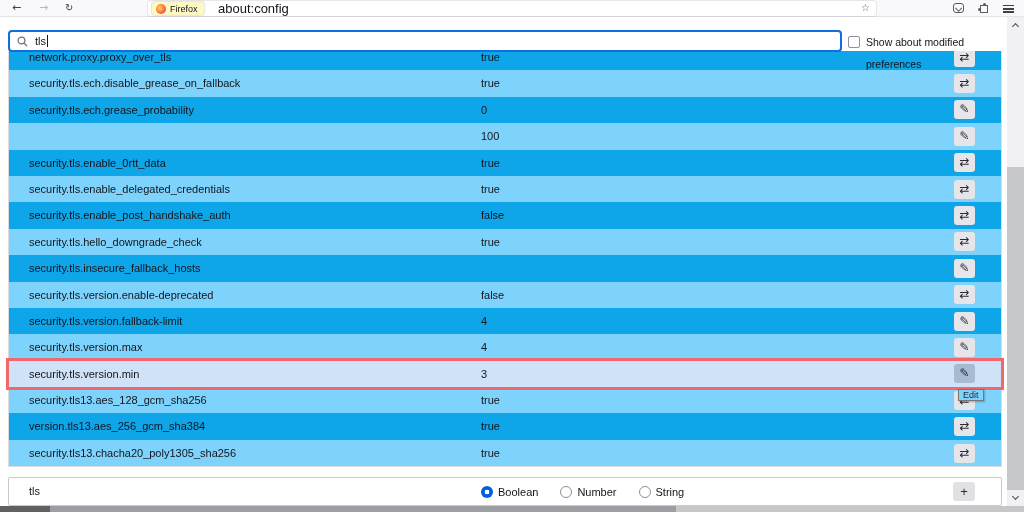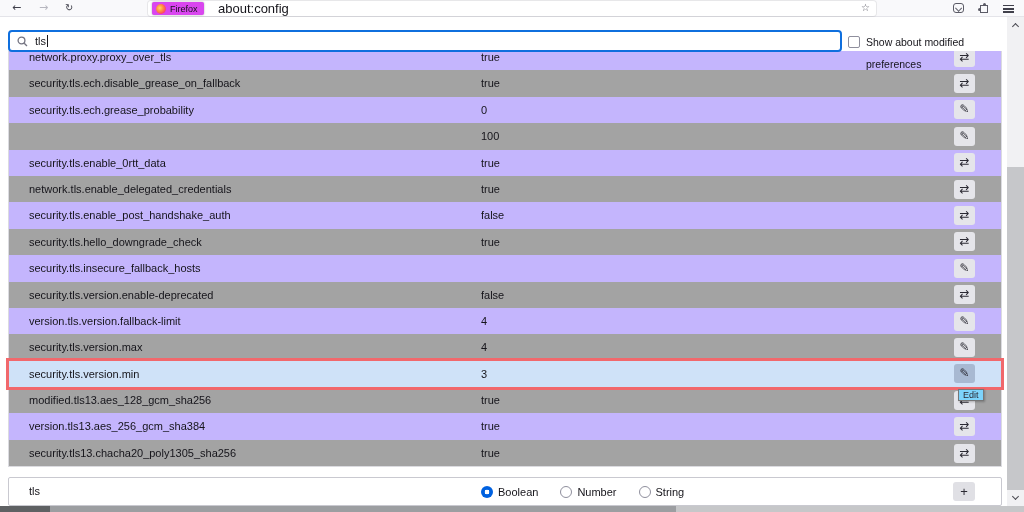--- a/index.html
+++ b/index.html
@@ -11,21 +11,21 @@
   .toolbar { position:absolute; left:0; top:0; width:1024px; height:17px;
              background:#f9f9fb; border-bottom:1px solid #e4e4e9; z-index:10; }
   .navbtn { position:absolute; top:0; height:16px; line-height:16px; font-size:11px;
             color:#40404b; font-family:"DejaVu Sans",sans-serif; cursor:default; }
   .nav-back { left:12px; }
   .nav-fwd  { left:39px; color:#b6b6bf; }
   .nav-reload { left:65px; font-size:10px; }
   .urlbar { position:absolute; left:148px; top:1px; width:728px; height:15px; background:#fff;
             border-radius:3px; box-shadow:0 0 0 1px rgba(0,0,0,0.07); }
   .chip { position:absolute; left:4px; top:1px; height:13px; padding:0 6px 0 4px;
-          background:#d946ef; border-radius:2px; box-shadow:0 0 2px rgba(0,0,0,0.35);
+          background:#fef9c3; border-radius:2px; box-shadow:0 0 2px rgba(0,0,0,0.35);
           display:flex; align-items:center; gap:4px; font-size:9px; }
   .fxlogo { width:10px; height:10px; border-radius:50%;
             background:radial-gradient(circle at 38% 40%, #ffd567 0%, #ff9640 35%, #ff4f5e 65%, #b833e1 100%); }
   .urltext { position:absolute; left:70px; top:0; height:15px; line-height:15px; font-size:13px; }
   .star { position:absolute; right:6px; top:0; height:15px; line-height:14px; font-size:10px;
           color:#5b5b66; font-family:"DejaVu Sans",sans-serif; }
   .pocket { position:absolute; left:953px; top:3px; width:11px; height:10px;
             border:1.2px solid #5b5b66; border-radius:3px; }
   .pocket::after { content:""; position:absolute; left:2.2px; top:1.6px; width:3.6px; height:3.6px;
                    border-left:1.2px solid #5b5b66; border-bottom:1.2px solid #5b5b66;
@@ -35,22 +35,22 @@
                     border-radius:50%; background:#5b5b66; }
   .puzzle::after { content:""; position:absolute; left:-3px; top:1.6px; width:3.4px; height:3.4px;
                    border-radius:50%; background:#5b5b66; }
   .hamburger { position:absolute; left:1003px; top:5px; width:11px; height:8px;
                background:repeating-linear-gradient(to bottom,#40404b 0 1.4px,transparent 1.4px 3.2px); }
 
   
   .prefs-table { position:absolute; left:8px; top:44px; width:994px; z-index:1;
                  border-left:1px solid #dbdbe0; border-right:1px solid #dbdbe0;
                  border-bottom:1px solid #dbdbe0; }
-  .row { position:relative; height:26.4px; background:#a3a3a3; }
-  .row.alt { background:#c4b5fd; }
+  .row { position:relative; height:26.4px; background:#7dd3fc; }
+  .row.alt { background:#0ea5e9; }
   .row.highlight { background:#cfe2f8; box-shadow:0 0 0 3px #f1686c; z-index:3; }
   .pname { position:absolute; left:20px; top:0; height:26.4px; line-height:26.4px; font-size:11px; }
   .pval  { position:absolute; left:472px; top:0; height:26.4px; line-height:26.4px; font-size:11px; }
   .action { position:absolute; right:26px; top:3.7px; width:21px; height:19px; border:none;
             border-radius:3px; background:#e5e5ea; color:#2b2a33; cursor:pointer;
             font-family:"DejaVu Sans",sans-serif; font-size:12px; line-height:17px;
             display:flex; align-items:center; justify-content:center; padding:0; }
   .row.highlight .action { background:#a8b9d2; }
 
   
@@ -141,21 +141,21 @@
     <div class="row">
     <span class="pval">100</span>
     <button class="action">✎</button>
   </div>
     <div class="row alt">
     <span class="pname">security.tls.enable_0rtt_data</span>
     <span class="pval">true</span>
     <button class="action">⇄</button>
   </div>
     <div class="row">
-    <span class="pname">network.tls.enable_delegated_credentials</span>
+    <span class="pname">security.tls.enable_delegated_credentials</span>
     <span class="pval">true</span>
     <button class="action">⇄</button>
   </div>
     <div class="row alt">
     <span class="pname">security.tls.enable_post_handshake_auth</span>
     <span class="pval">false</span>
     <button class="action">⇄</button>
   </div>
     <div class="row">
     <span class="pname">security.tls.hello_downgrade_check</span>
@@ -166,36 +166,36 @@
     <span class="pname">security.tls.insecure_fallback_hosts</span>
     <span class="pval"></span>
     <button class="action">✎</button>
   </div>
     <div class="row">
     <span class="pname">security.tls.version.enable-deprecated</span>
     <span class="pval">false</span>
     <button class="action">⇄</button>
   </div>
     <div class="row alt">
-    <span class="pname">version.tls.version.fallback-limit</span>
+    <span class="pname">security.tls.version.fallback-limit</span>
     <span class="pval">4</span>
     <button class="action">✎</button>
   </div>
     <div class="row">
     <span class="pname">security.tls.version.max</span>
     <span class="pval">4</span>
     <button class="action">✎</button>
   </div>
     <div class="row highlight">
     <span class="pname">security.tls.version.min</span>
     <span class="pval">3</span>
     <button class="action">✎</button>
   </div>
     <div class="row">
-    <span class="pname">modified.tls13.aes_128_gcm_sha256</span>
+    <span class="pname">security.tls13.aes_128_gcm_sha256</span>
     <span class="pval">true</span>
     <button class="action">⇄</button>
   </div>
     <div class="row alt">
     <span class="pname">version.tls13.aes_256_gcm_sha384</span>
     <span class="pval">true</span>
     <button class="action">⇄</button>
   </div>
     <div class="row">
     <span class="pname">security.tls13.chacha20_poly1305_sha256</span>

